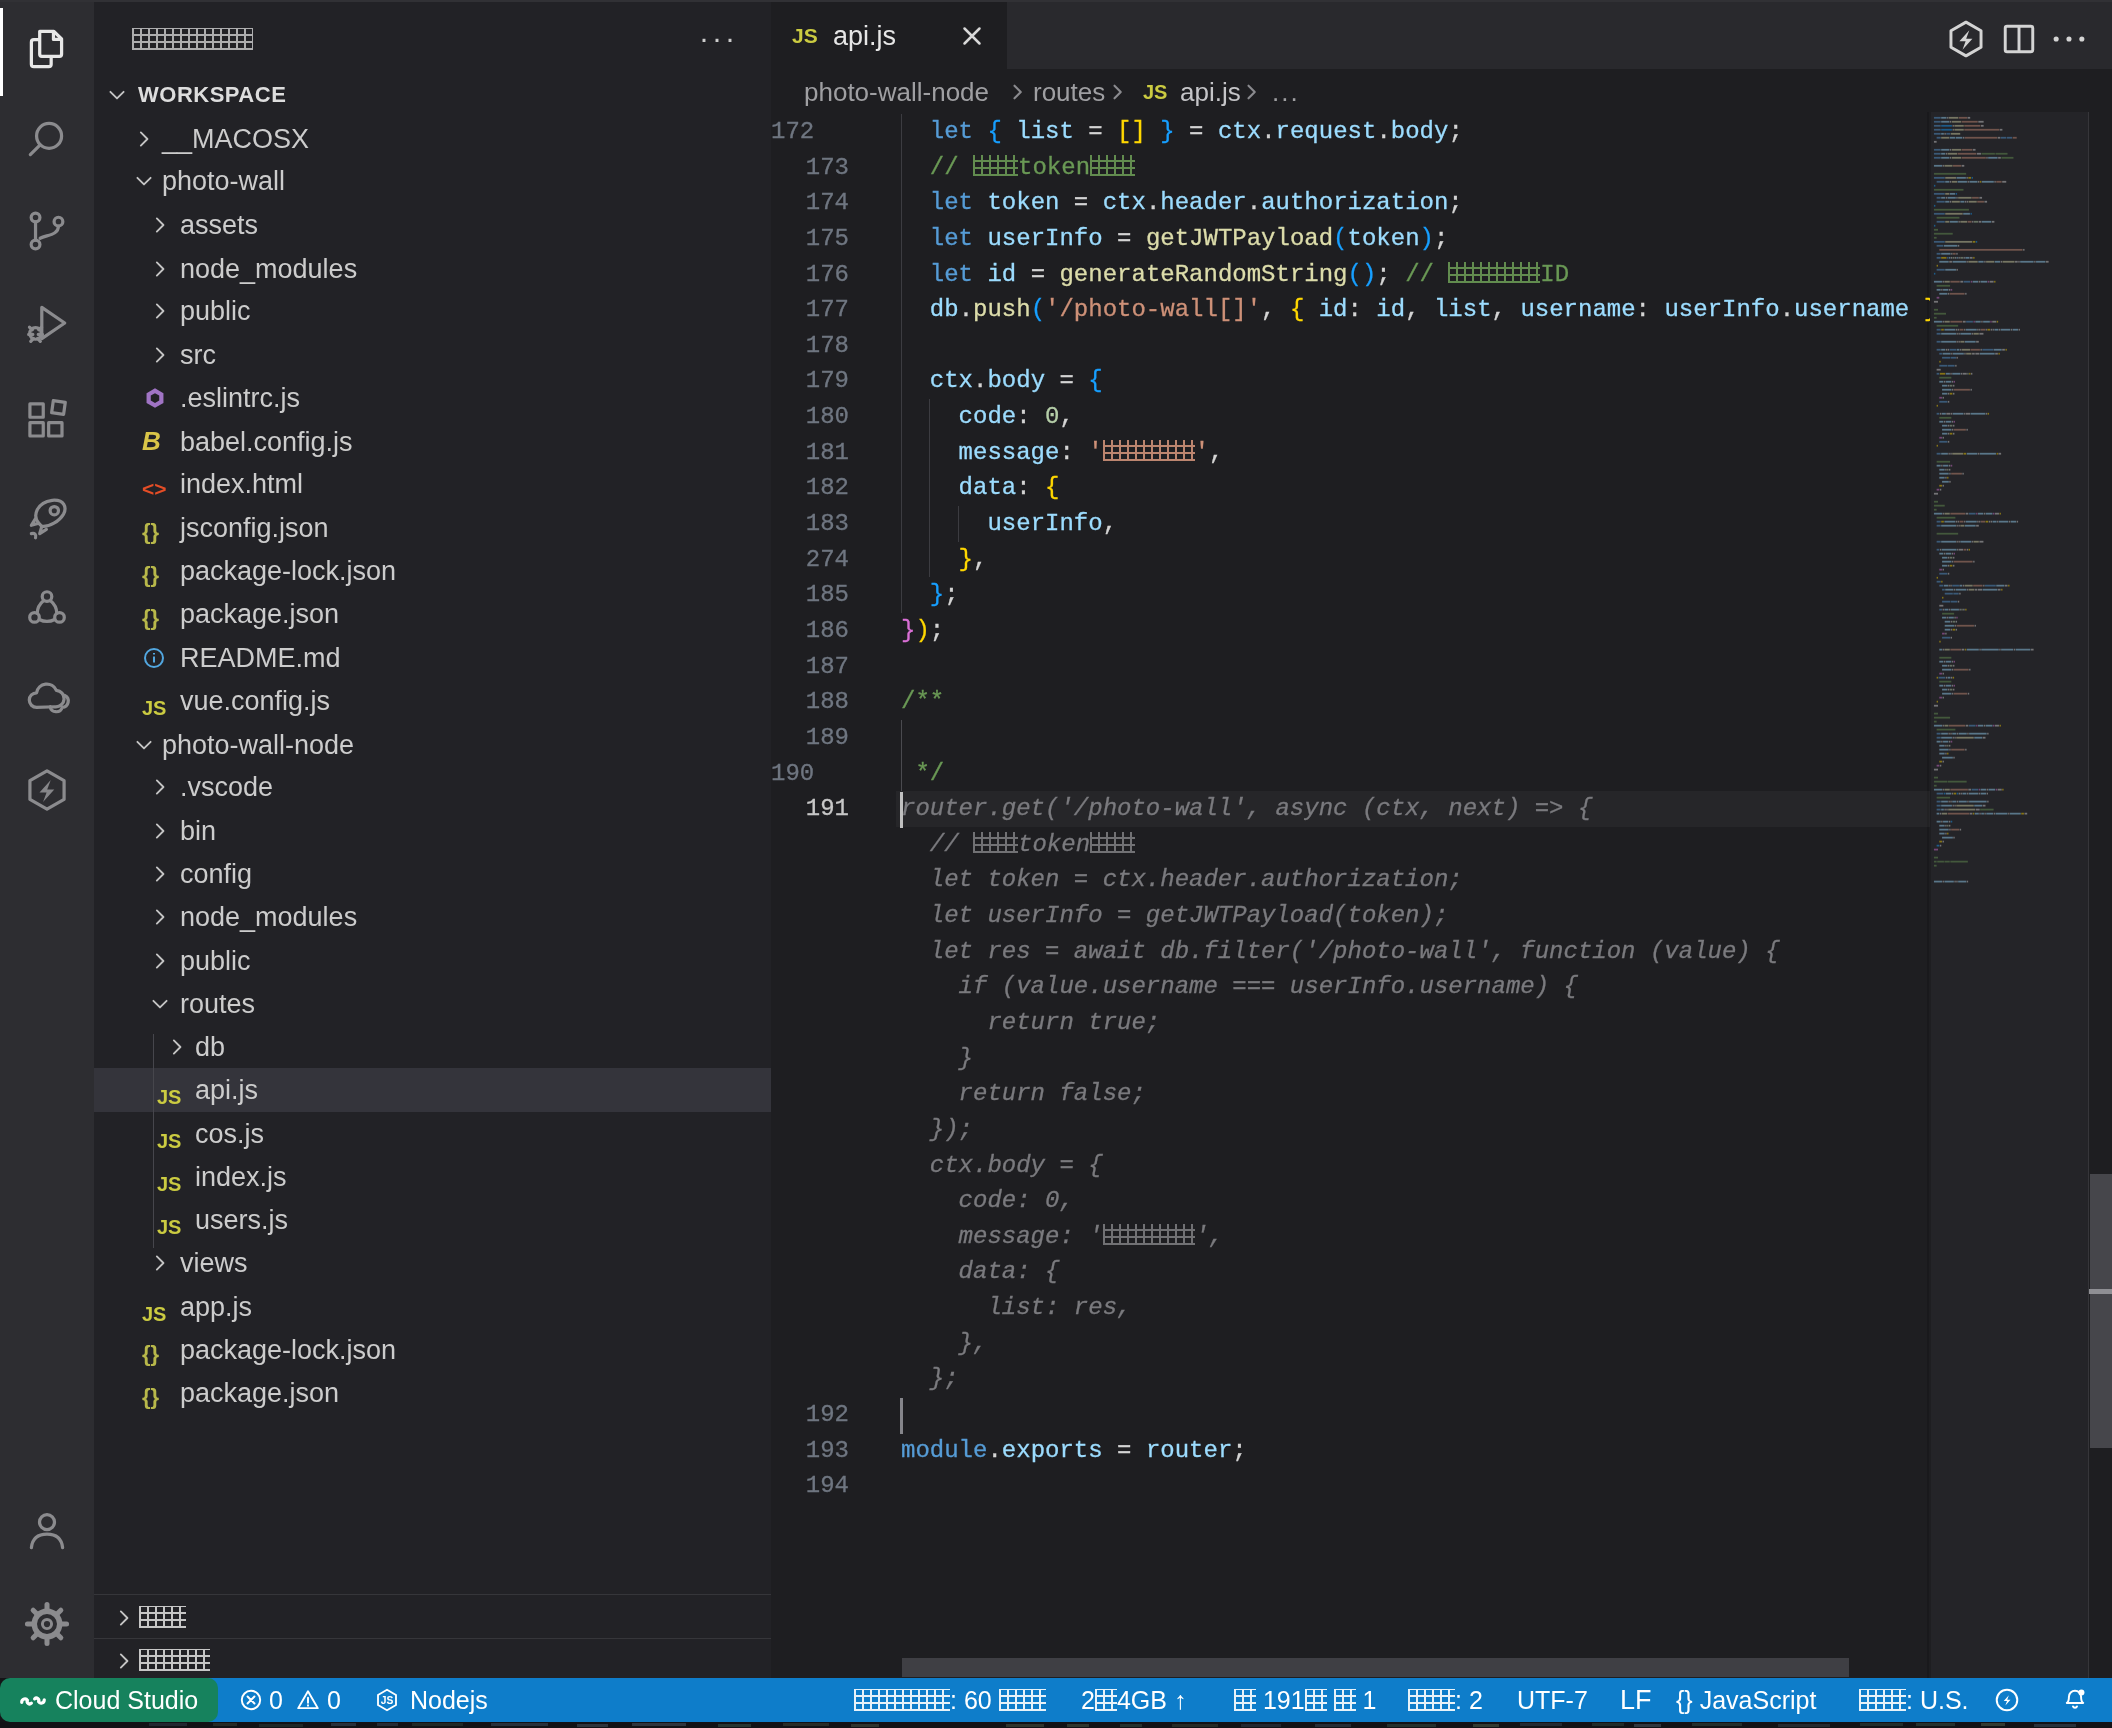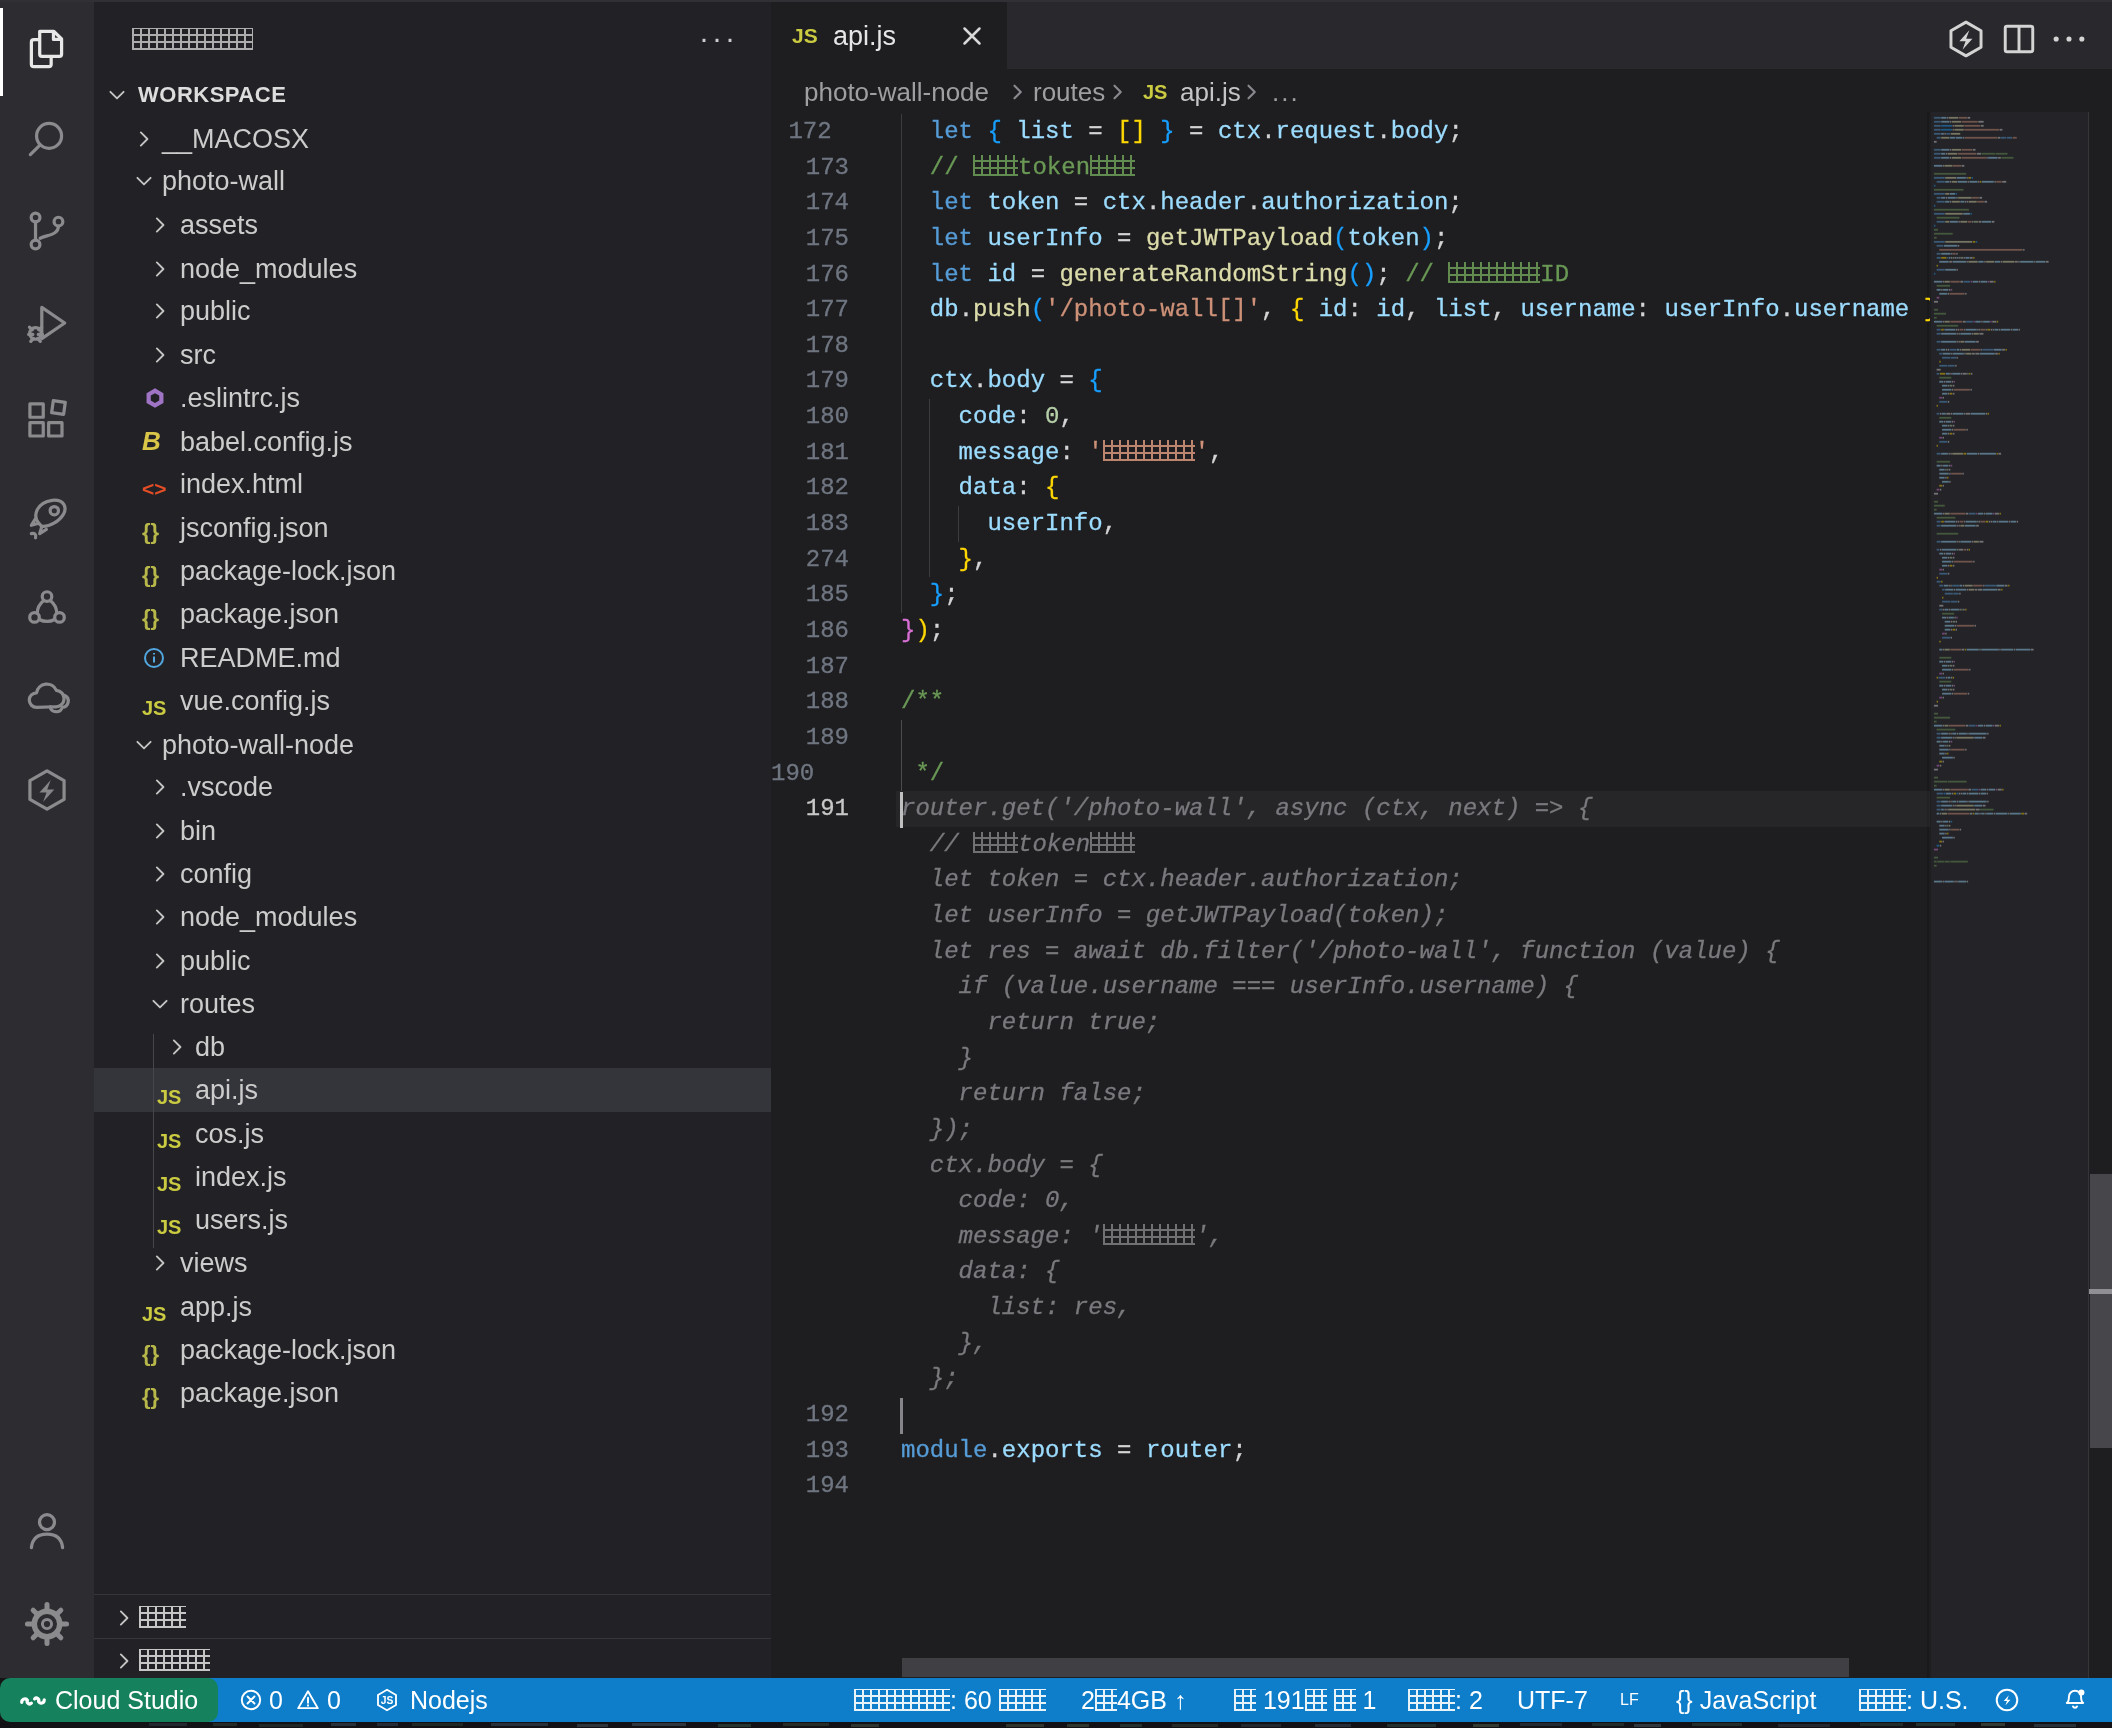--- a/index.html
+++ b/index.html
@@ -240,21 +240,21 @@
   </div>
 <div class="a" style="left:1143px;top:78px;width:36px;height:28px;color:#cbcb41;font-weight:bold;font-size:20px;line-height:28px">JS</div>
 <div class="a" style="left:771px;top:112px;width:1159px;height:1546px;overflow:hidden">
     <div class="a" style="left:125px;top:679px;width:1035px;height:36px;background:rgba(255,255,255,0.04)"></div>
     <div class="a" style="left:130px;top:2px;width:1px;height:499px;background:#3c3c41"></div>
     <div class="a" style="left:158px;top:287px;width:1px;height:178px;background:#3c3c41"></div>
     <div class="a" style="left:187px;top:394px;width:1px;height:36px;background:#3c3c41"></div>
     <div class="a" style="left:130px;top:608px;width:1px;height:71px;background:#4a4a4f"></div>
     <div class="a" style="left:129px;top:680px;width:3px;height:36px;background:#c0c0c0"></div>
     <div class="a" style="left:129px;top:1286px;width:3px;height:36px;background:#85858a"></div>
-    <div class="mono a" style="left:0;top:2px;width:78px;text-align:center;color:#6f7681">172</div>
+    <div class="mono a" style="left:0;top:2px;width:78px;text-align:left;color:#6f7681">172</div>
     <div class="mono a" style="left:130px;top:2px;width:1030px;color:#d4d4d4">  <span style="color:#569cd6">let</span> <span style="color:#179fff">{</span> <span style="color:#9cdcfe">list</span> <span style="color:#d4d4d4">=</span> <span style="color:#ffd700">[]</span> <span style="color:#179fff">}</span> <span style="color:#d4d4d4">=</span> <span style="color:#9cdcfe">ctx</span><span style="color:#d4d4d4">.</span><span style="color:#9cdcfe">request</span><span style="color:#d4d4d4">.</span><span style="color:#9cdcfe">body</span><span style="color:#d4d4d4">;</span></div>
     <div class="mono a" style="left:0;top:38px;width:78px;text-align:right;color:#6f7681">173</div>
     <div class="mono a" style="left:130px;top:38px;width:1030px;color:#d4d4d4">  <span style="color:#6a9955">// <span class="cj" style="width:45px;height:21px;vertical-align:-2px"></span>token<span class="cj" style="width:45px;height:21px;vertical-align:-2px"></span></span></div>
     <div class="mono a" style="left:0;top:73px;width:78px;text-align:right;color:#6f7681">174</div>
     <div class="mono a" style="left:130px;top:73px;width:1030px;color:#d4d4d4">  <span style="color:#569cd6">let</span> <span style="color:#9cdcfe">token</span> <span style="color:#d4d4d4">=</span> <span style="color:#9cdcfe">ctx</span><span style="color:#d4d4d4">.</span><span style="color:#9cdcfe">header</span><span style="color:#d4d4d4">.</span><span style="color:#9cdcfe">authorization</span><span style="color:#d4d4d4">;</span></div>
     <div class="mono a" style="left:0;top:109px;width:78px;text-align:right;color:#6f7681">175</div>
     <div class="mono a" style="left:130px;top:109px;width:1030px;color:#d4d4d4">  <span style="color:#569cd6">let</span> <span style="color:#9cdcfe">userInfo</span> <span style="color:#d4d4d4">=</span> <span style="color:#dcdcaa">getJWTPayload</span><span style="color:#179fff">(</span><span style="color:#9cdcfe">token</span><span style="color:#179fff">)</span><span style="color:#d4d4d4">;</span></div>
     <div class="mono a" style="left:0;top:145px;width:78px;text-align:right;color:#6f7681">176</div>
     <div class="mono a" style="left:130px;top:145px;width:1030px;color:#d4d4d4">  <span style="color:#569cd6">let</span> <span style="color:#9cdcfe">id</span> <span style="color:#d4d4d4">=</span> <span style="color:#dcdcaa">generateRandomString</span><span style="color:#179fff">()</span><span style="color:#d4d4d4">;</span> <span style="color:#6a9955">// <span class="cj" style="width:92px;height:21px;vertical-align:-2px"></span>ID</span></div>
     <div class="mono a" style="left:0;top:180px;width:78px;text-align:right;color:#6f7681">177</div>
@@ -1105,21 +1105,21 @@
       <path d="M12 2.5 l8.3 4.8 v9.4 L12 21.5 l-8.3 -4.8 v-9.4 z"></path>
       <text x="12" y="15.5" font-size="9.5" font-weight="bold" text-anchor="middle" fill="#ffffff" stroke="none" font-family="Liberation Sans">JS</text>
     </svg>
   </div>
 <div class="a" style="left:410px;top:1684px;width:119px;height:32px;color:#ffffff;font-size:25px;line-height:32px">Nodejs</div>
 <div class="a" style="left:854px;top:1684px;height:32px;color:#ffffff;font-size:25px;line-height:32px;white-space:pre"><span class="cj" style="width:96px;height:22px;vertical-align:-2px"></span>: 60 <span class="cj" style="width:47px;height:22px;vertical-align:-2px"></span></div>
 <div class="a" style="left:1081px;top:1684px;height:32px;color:#ffffff;font-size:25px;line-height:32px;white-space:pre">2<span class="cj" style="width:22px;height:22px;vertical-align:-2px"></span>4GB ↑</div>
 <div class="a" style="left:1234px;top:1684px;height:32px;color:#ffffff;font-size:25px;line-height:32px;white-space:pre"><span class="cj" style="width:22px;height:22px;vertical-align:-2px"></span> 191<span class="cj" style="width:22px;height:22px;vertical-align:-2px"></span> <span class="cj" style="width:22px;height:22px;vertical-align:-2px"></span> 1</div>
 <div class="a" style="left:1408px;top:1684px;height:32px;color:#ffffff;font-size:25px;line-height:32px;white-space:pre"><span class="cj" style="width:47px;height:22px;vertical-align:-2px"></span>: 2</div>
 <div class="a" style="left:1517px;top:1684px;height:32px;color:#ffffff;font-size:25px;line-height:32px;white-space:pre">UTF-7</div>
-<div class="a" style="left:1620px;top:1684px;height:32px;color:#ffffff;font-size:16px;line-height:32px;white-space:pre">LF</div>
+<div class="a" style="left:1620px;top:1684px;height:32px;color:#ffffff;font-size:27px;line-height:32px;white-space:pre">LF</div>
 <div class="a" style="left:1676px;top:1684px;height:32px;color:#ffffff;font-size:25px;line-height:32px;white-space:pre">{} JavaScript</div>
 <div class="a" style="left:1859px;top:1684px;height:32px;color:#ffffff;font-size:25px;line-height:32px;white-space:pre"><span class="cj" style="width:47px;height:22px;vertical-align:-2px"></span>: U.S.</div>
 <div class="a" style="left:1993px;top:1686px;width:28px;height:28px">
     <svg width="28" height="28" viewBox="0 0 24 24" fill="none" stroke="#ffffff" stroke-width="1.7">
       <circle cx="12" cy="12" r="8.8"></circle>
       <path d="M13.6 8 l-4.4 4.9 h2.8 l-1.4 3.8 4.4 -4.9 h-2.8 z" fill="#ffffff" stroke="none"></path>
     </svg>
   </div>
 <div class="a" style="left:2061px;top:1686px;width:28px;height:28px">
     <svg width="28" height="28" viewBox="0 0 24 24" fill="none" stroke="#ffffff" stroke-width="1.7" stroke-linecap="round" stroke-linejoin="round">

